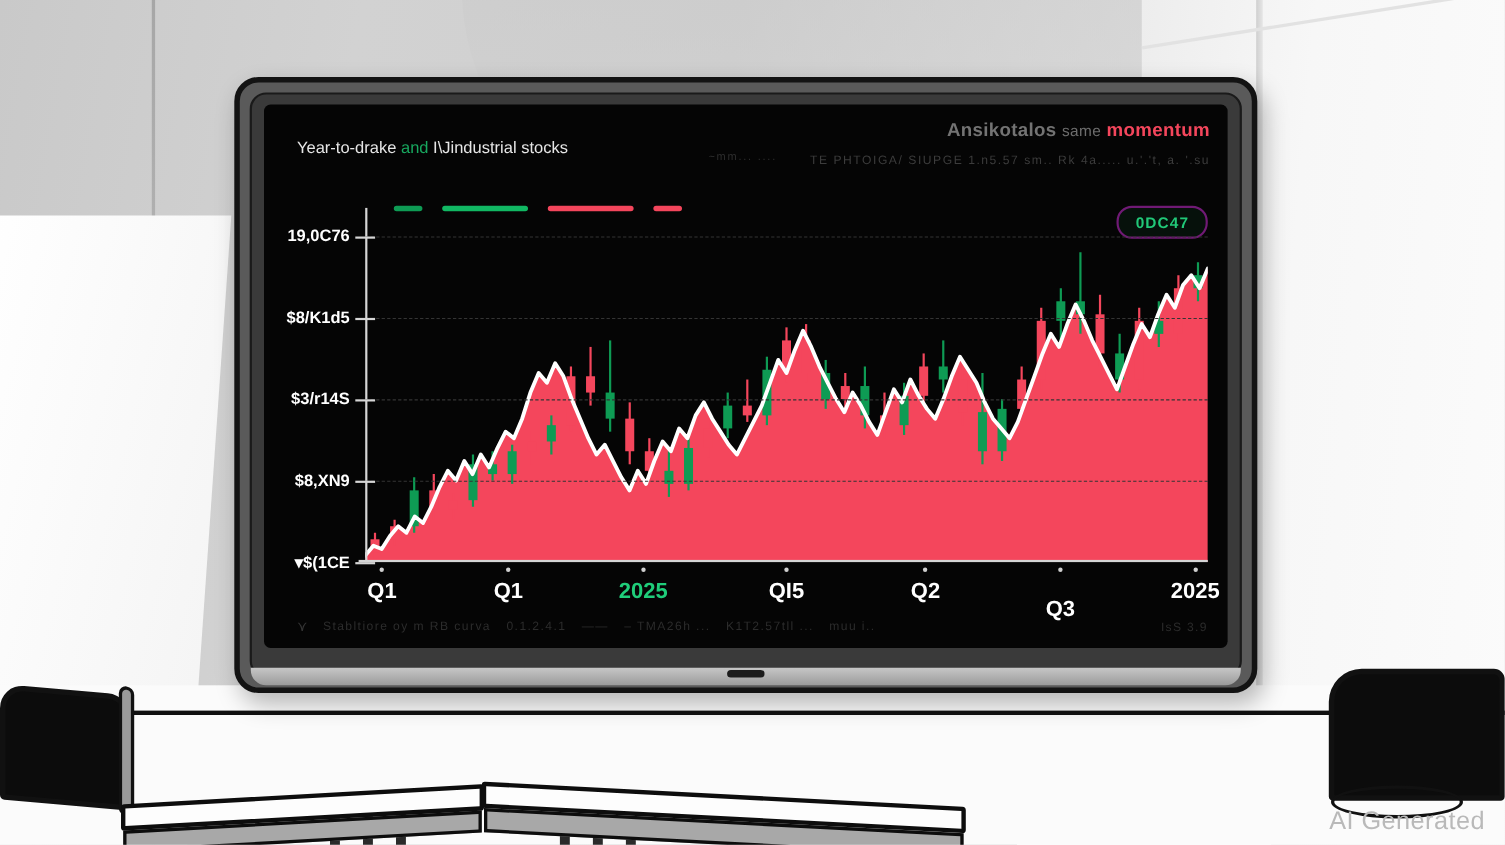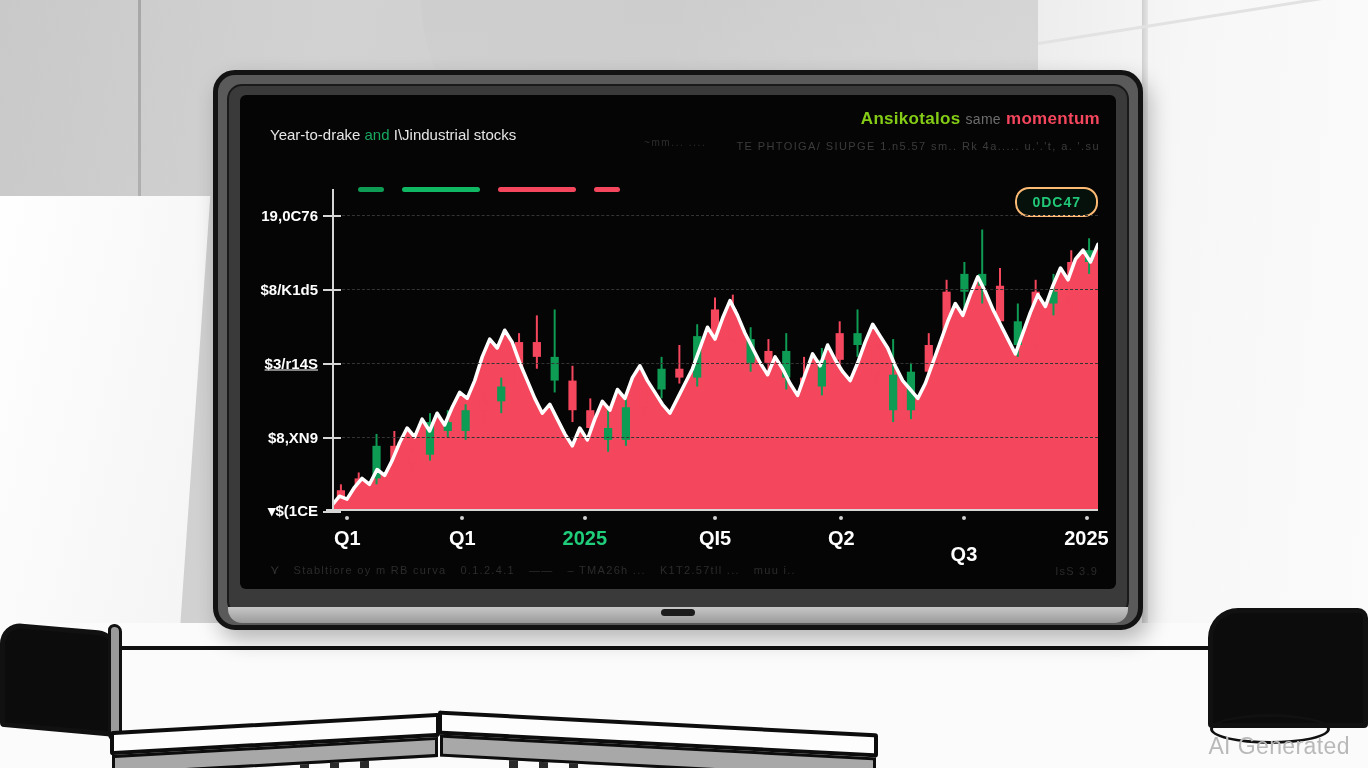--- a/index.html
+++ b/index.html
@@ -151,21 +151,21 @@
   }
   .scr-sub {
     margin-top:9px; font-size:15px; color:#e6e6e6; white-space:nowrap;
   }
   .scr-sub .accent-g { color:#18a85f; }
 
   .hdr-right {
     position:absolute; right:16px; top:14px; text-align:right; white-space:nowrap;
   }
   .hdr-right .line1 { font-size:17px; font-weight:bold; letter-spacing:.3px; }
-  .hdr-right .line1 .g { color:#84cc16; }
+  .hdr-right .line1 .g { color:#737373; }
   .hdr-right .line1 .gr { color:#6d6d6d; font-weight:normal; font-size:14px; }
   .hdr-right .line1 .r { color:#f4465c; }
   .hdr-right .line2 {
     margin-top:11px; font-size:11px; color:#3c3c3c; letter-spacing:1.4px;
   }
   .hdr-sub-ghost {
     position:absolute; left:404px; top:42px;
     font-size:10px; color:#2e2e2e; letter-spacing:1.6px; white-space:nowrap;
   }
 
@@ -203,21 +203,21 @@
 
   
   .legend {
     position:absolute; left:118px; top:92px; display:flex; align-items:center; gap:18px;
   }
   .lg-dash { height:5px; border-radius:3px; display:block; }
 
   
   .badge {
     position:absolute; right:18px; top:92px;
-    padding:5px 15px; border:2px solid #fdba74; border-radius:14px;
+    padding:5px 15px; border:2px solid #701a75; border-radius:14px;
     color:#21c878; font-size:14px; font-weight:bold; letter-spacing:1px;
     background:rgba(10,40,24,.35);
   }
 
   
   .scr-footer {
     position:absolute; left:30px; right:20px; bottom:12px;
     display:flex; align-items:center; gap:14px;
   }
   .scr-footer .fi { font-size:11px; color:#2c2c2c; letter-spacing:1.3px; white-space:nowrap; }
@@ -397,21 +397,21 @@
       <div class="axis-y"></div>
       <div class="axis-x"></div>
     <div class="gridline" style="top: 15.6px;"></div>
         <div class="ytick" style="top: 15.6px;"></div>
         <div class="ylabel" style="top: 15.6px;">19,0C76</div>
         <div class="gridline" style="top: 89.7px;"></div>
         <div class="ytick" style="top: 89.7px;"></div>
         <div class="ylabel" style="top: 89.7px;">$8/K1d5</div>
         <div class="gridline" style="top: 163.8px;"></div>
         <div class="ytick" style="top: 163.8px;"></div>
-        <div class="ylabel" style="top: 163.8px; text-decoration: underline;">$3/r14S</div>
+        <div class="ylabel" style="top: 163.8px;">$3/r14S</div>
         <div class="gridline" style="top: 237.9px;"></div>
         <div class="ytick" style="top: 237.9px;"></div>
         <div class="ylabel" style="top: 237.9px;">$8,XN9</div>
         <div class="ytick" style="top: 312px;"></div>
         <div class="ylabel" style="top: 312px;">▾$(1CE</div>
         <div class="xtick-dot" style="left: 15.32px; top: 317px;"></div>
         <div class="xlabel" style="left: 15.32px; top: 328px;">Q1</div>
         <div class="xtick-dot" style="left: 130.22px; top: 317px;"></div>
         <div class="xlabel" style="left: 130.22px; top: 328px;">Q1</div>
         <div class="xtick-dot" style="left: 252.78px; top: 317px;"></div>

